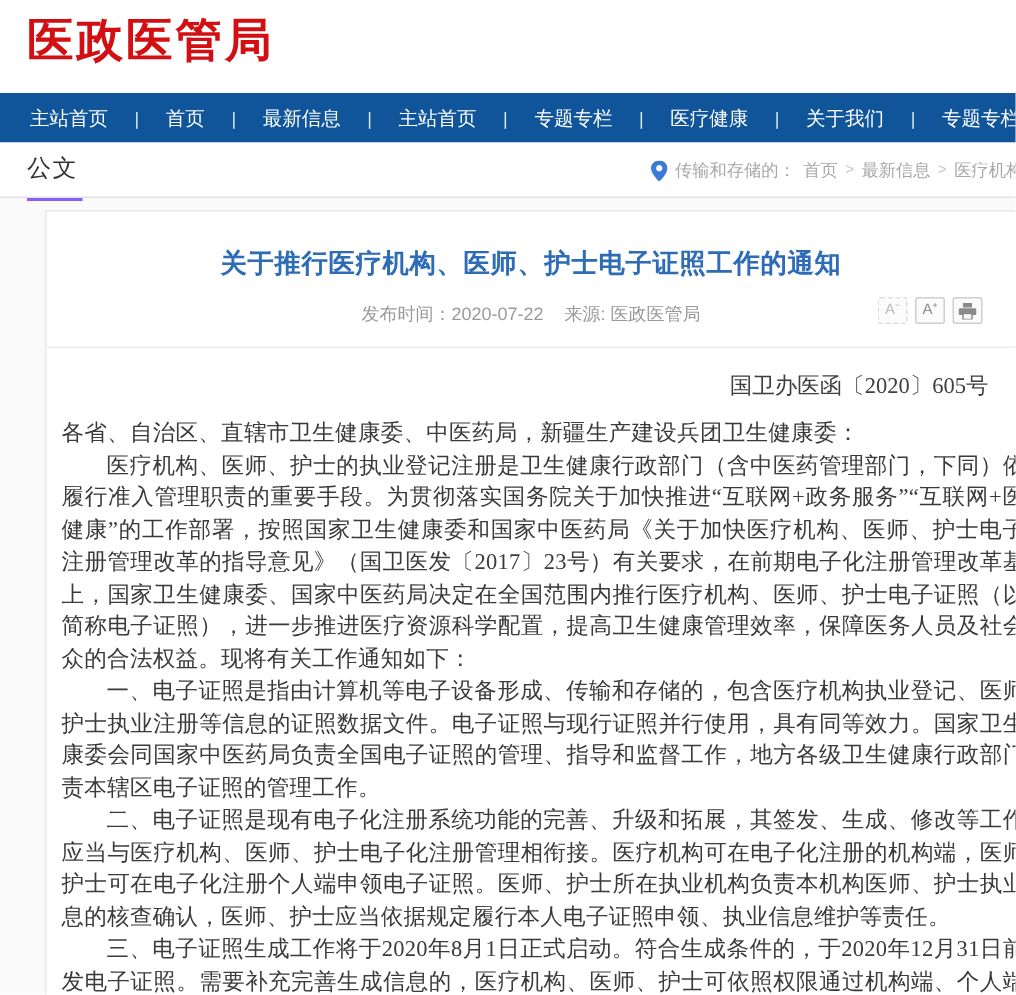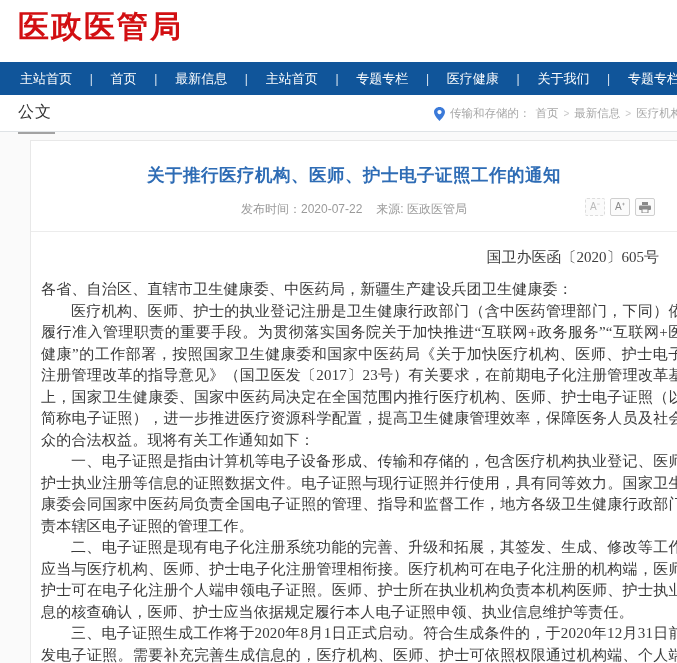--- a/index.html
+++ b/index.html
@@ -28,21 +28,21 @@
   .nav-sep { color:rgba(255,255,255,.85); font-size:12px; font-weight:normal; }
 
   
   .breadcrumb-row {
     position:relative; height:37px; background:#ffffff;
     border-bottom:1px solid #dfe3e6; width:720px;
   }
   .section-title {
     position:absolute; left:18px; top:7px;
     font-size:16px; color:#333; padding:0 3px 9px 0;
-    border-bottom:2px solid #a3a3a3; letter-spacing:1px;
+    border-bottom:2px solid #8b5cf6; letter-spacing:1px;
   }
   .breadcrumb {
     position:absolute; left:434px; top:11px; white-space:nowrap;
     font-size:11.5px; color:#a8a8a8; display:flex; align-items:center; gap:5px;
   }
   .breadcrumb a { color:#a8a8a8; text-decoration:none; cursor:pointer; }
   .crumb-sep { color:#c8c8c8; font-size:10px; }
   .pin-icon { width:11px; height:14px; display:inline-block; }
 
   

